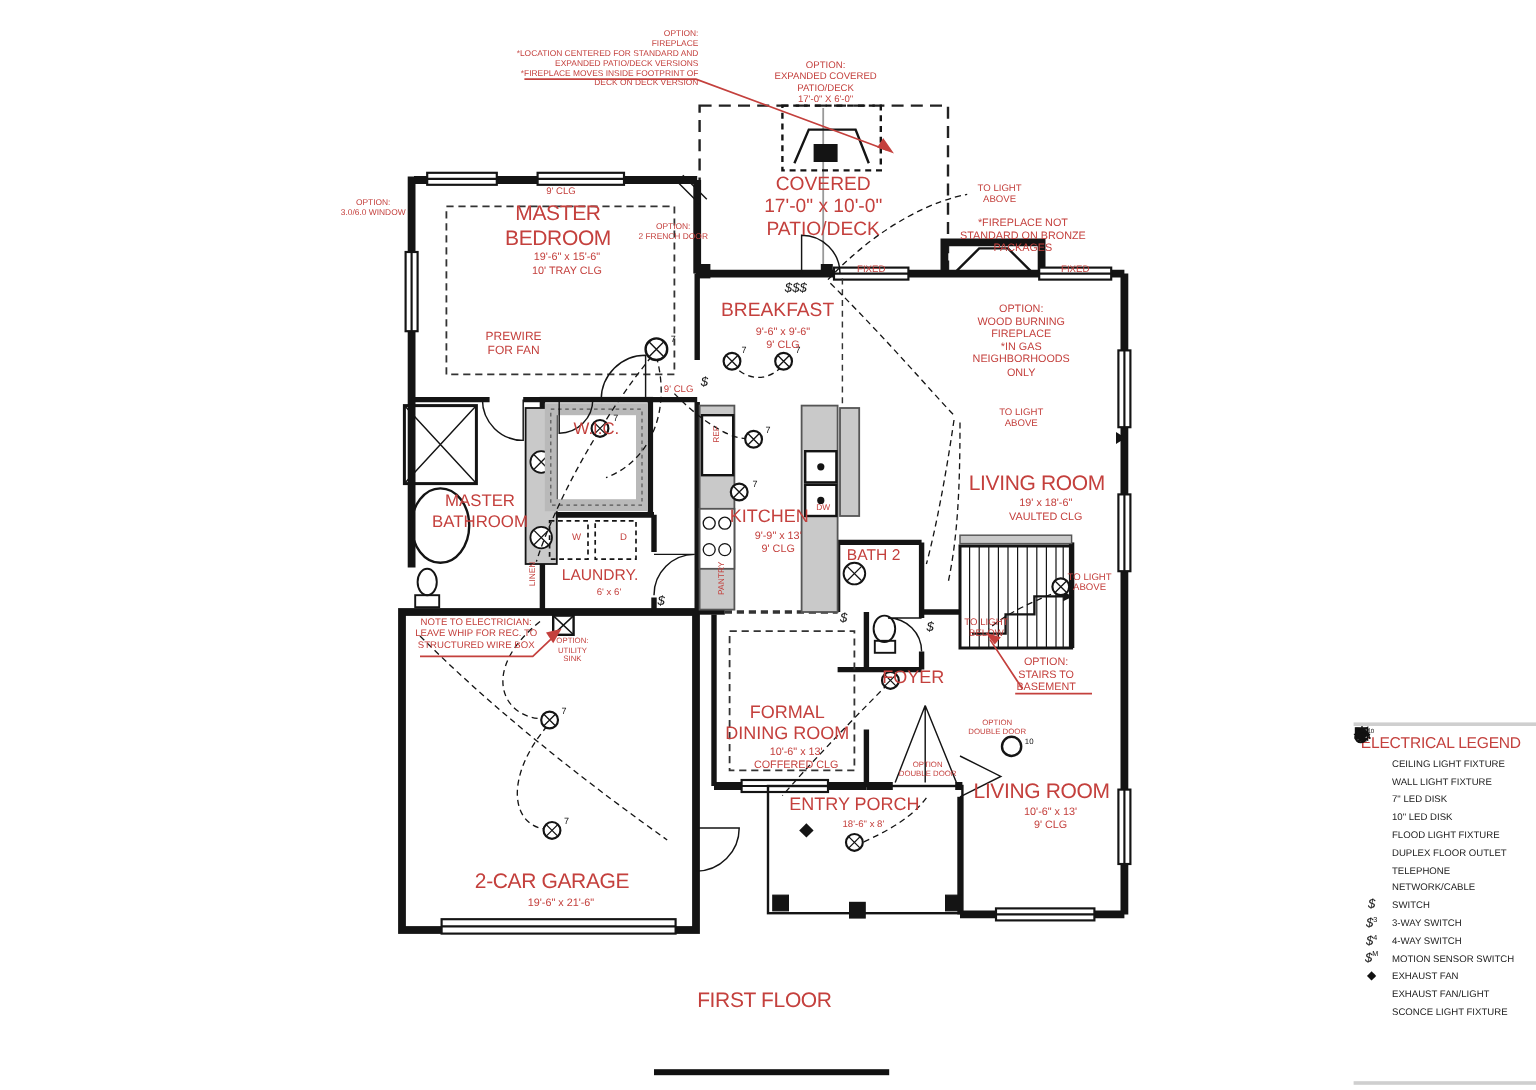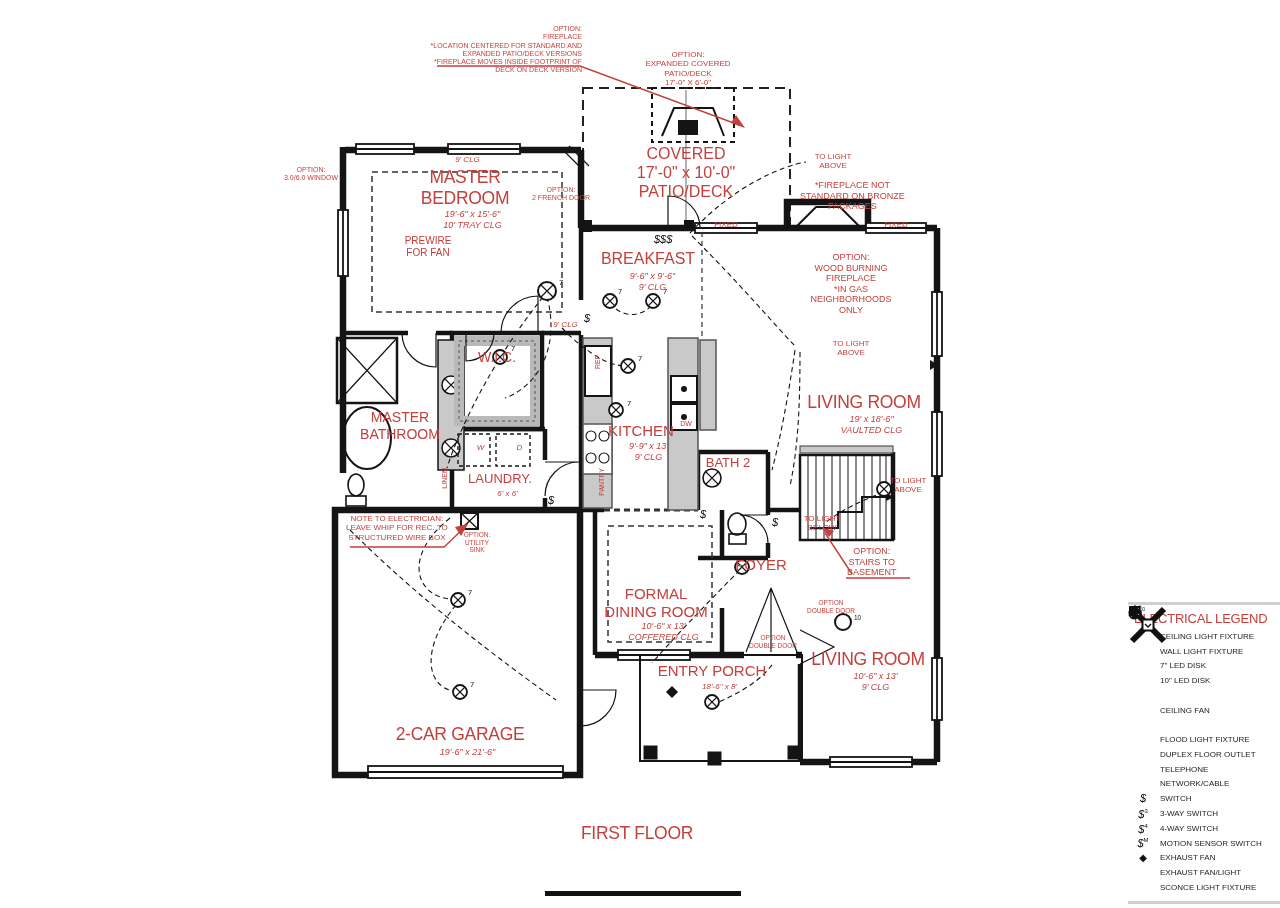--- a/index.html
+++ b/index.html
@@ -3,23 +3,23 @@
 <meta charset="utf-8">
 <style>
   html,body{margin:0;padding:0;background:#fff;}
   #stage{position:relative;width:1280px;height:908px;background:#ffffff;overflow:hidden;
          font-family:"Liberation Sans",sans-serif;}
   svg{position:absolute;left:0;top:0;}
   .lbl{position:absolute;color:#c4403d;white-space:pre-line;text-align:center;
        transform:translateX(-50%);line-height:1.18;font-family:"Liberation Sans",sans-serif;}
   .ta-l{text-align:center;transform:none;}
   .ta-r{text-align:right;transform:none;}
-  .it{font-style:italic;padding-left:15px;}
+  .it{padding-left:15px;}
   .f6{font-size:6.5px;} .f7{font-size:7px;} .f8{font-size:8px;} .f9{font-size:9px;}
-  .f10{font-size:10px;} .f13{font-size:13px;text-align:right;} .f14{font-size:14px;} .f15{font-size:15px;}
+  .f10{font-size:10px;margin-top:40px;} .f13{font-size:13px;text-align:right;} .f14{font-size:14px;} .f15{font-size:15px;}
   .f16{font-size:16px;} .f17{font-size:17.5px;letter-spacing:-0.3px;}
   .vert{position:absolute;color:#c4403d;writing-mode:vertical-rl;transform:rotate(180deg);
         white-space:nowrap;}
   #title-underline{position:absolute;left:545px;top:891px;width:196px;height:4.5px;background:#111;}
   
   #legend{position:absolute;left:1128px;top:602px;width:152px;height:302px;
           border-top:3px solid #cfcfcf;border-bottom:3px solid #cfcfcf;padding-top:6px;box-sizing:border-box;}
   #legend-title{color:#c4403d;font-size:13px;letter-spacing:-0.2px;margin:0 0 3px 6px;}
   .lg-row{display:flex;align-items:center;height:14.8px;gap:6px;padding-left:4px;}
   .lg-row.fan-row{height:44px;}
@@ -391,30 +391,20 @@
   </div>
   <div class="lg-row">
     <span class="lg-ico">
           <svg width="17" height="15">
             <circle cx="6" cy="9" r="4.6" fill="#fff" stroke="#111" stroke-width="1.6"></circle>
             <text x="11.5" y="6" font-size="5" fill="#111" font-family="Liberation Sans,sans-serif">10</text>
           </svg>
         </span>
     <span class="lg-lab">10" LED DISK</span>
   </div>
-  <div class="lg-row fan-row">
-    <span class="lg-ico">
-          <svg width="40" height="40">
-            <path d="M4,4 L16,16 M36,4 L24,16 M4,36 L16,24 M36,36 L24,24" stroke="#111" stroke-width="6"></path>
-            <rect x="14.5" y="14.5" width="11" height="11" fill="#fff" stroke="#111" stroke-width="2"></rect>
-            <path d="M17,19 L20,22 L23,19" stroke="#111" stroke-width="1.4" fill="none"></path>
-          </svg>
-        </span>
-    <span class="lg-lab">CEILING FAN</span>
-  </div>
   <div class="lg-row">
     <span class="lg-ico">
           <svg width="14" height="14">
             <path d="M7,2 C4.5,4.5 9.5,6.5 7,9.5" stroke="#111" stroke-width="1.4" fill="none"></path>
             <path d="M3,13 L6.2,7.5 L7,13 Z" fill="#111"></path>
             <path d="M11,13 L7.8,7.5 L7,13 Z" fill="#111"></path>
           </svg>
         </span>
     <span class="lg-lab">FLOOD LIGHT FIXTURE</span>
   </div>

